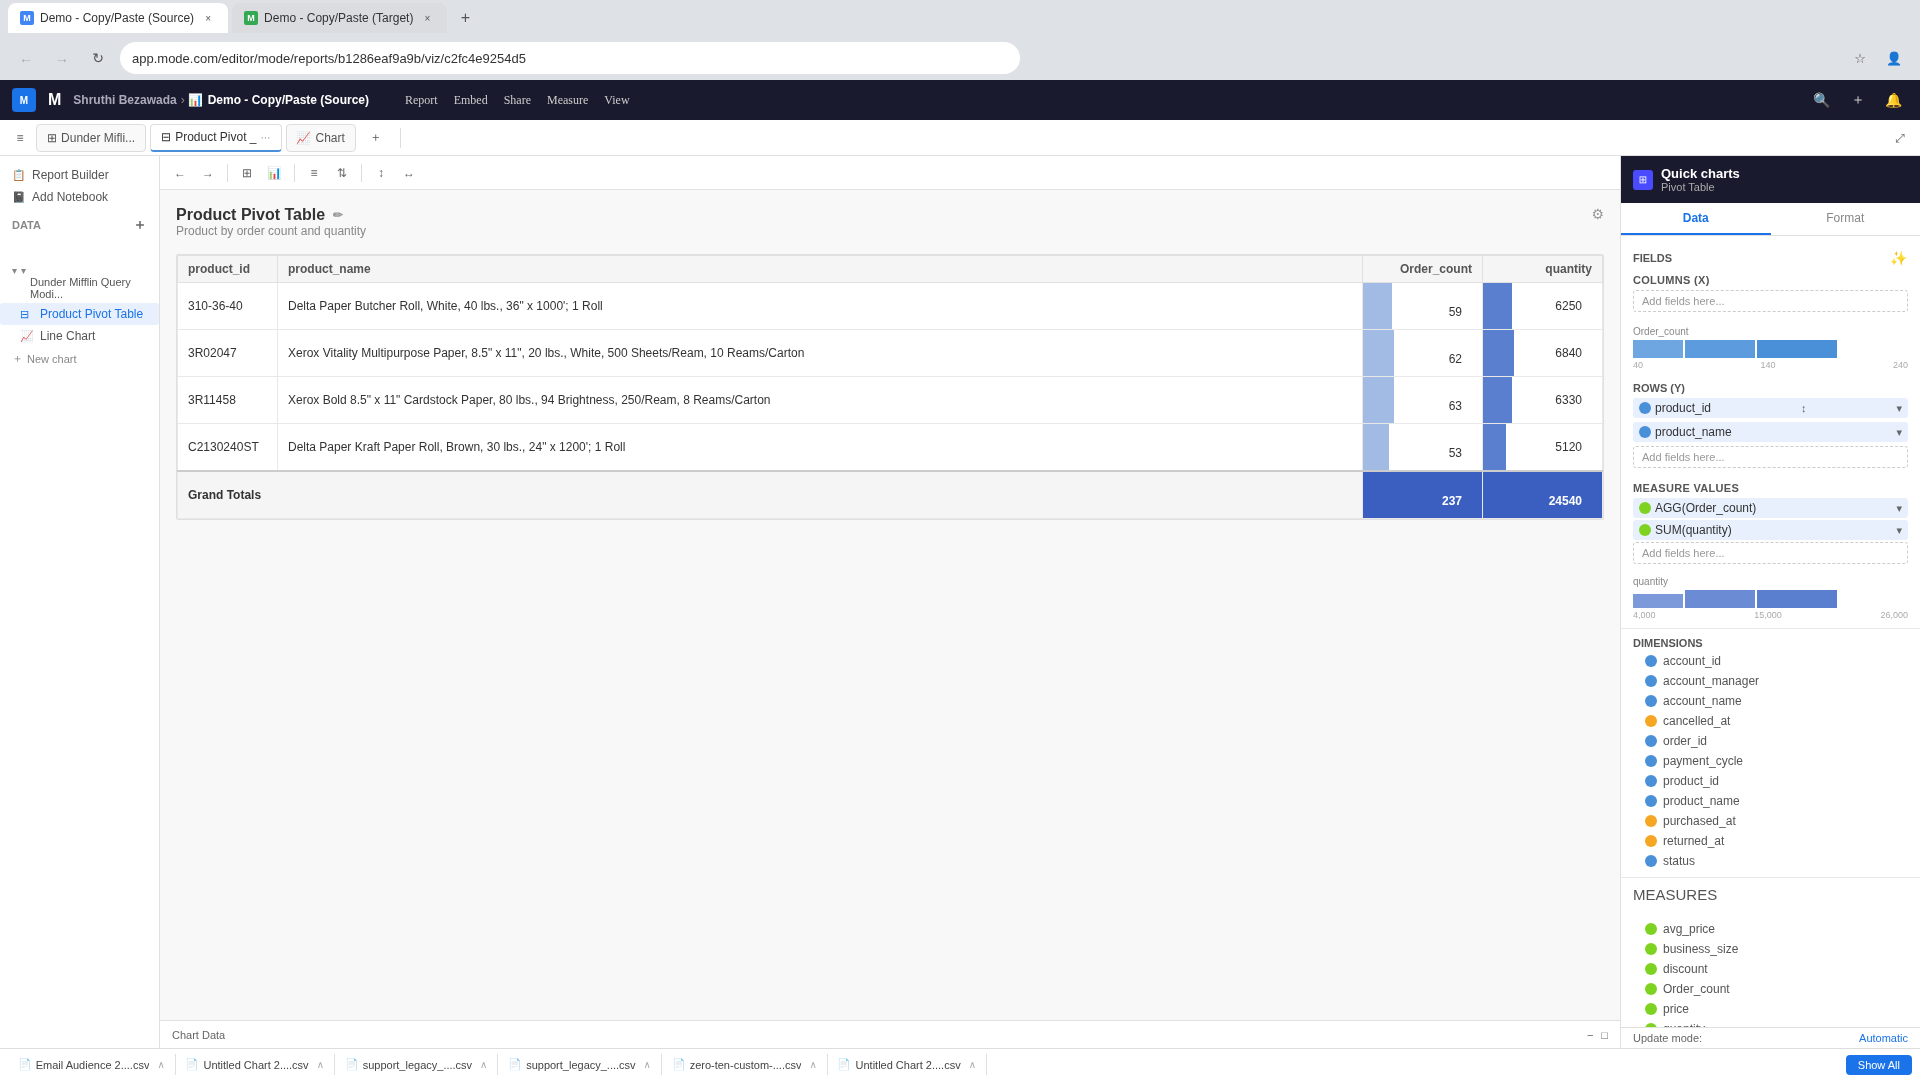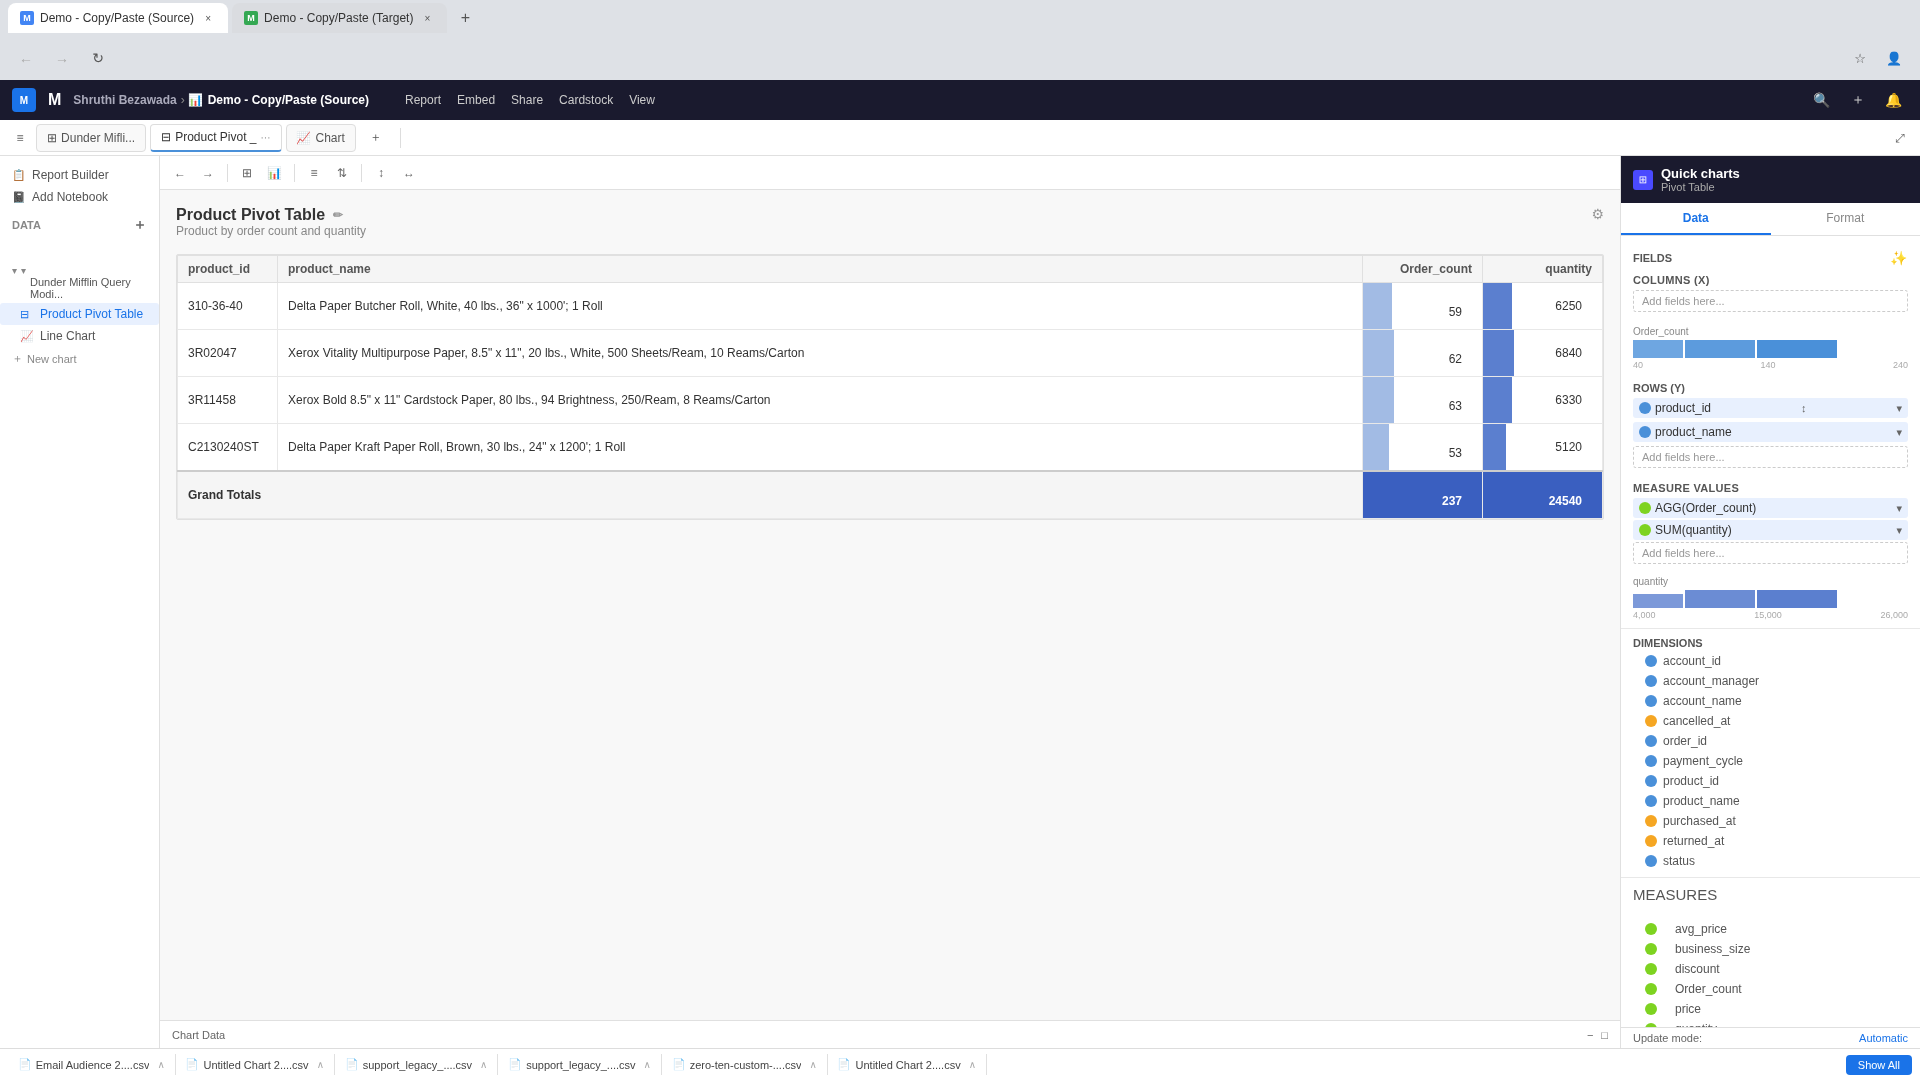--- a/index.html
+++ b/index.html
@@ -24,21 +24,21 @@
     .url-icon { width: 28px; height: 28px; border-radius: 50%; display: flex; align-items: center; justify-content: center; cursor: pointer; color: #555; font-size: 13px; }
 
     
     .app-header { background: #1a1a2e; height: 40px; display: flex; align-items: center; padding: 0 12px; gap: 12px; color: white; }
     .app-logo { width: 24px; height: 24px; background: #fff; border-radius: 4px; display: flex; align-items: center; justify-content: center; font-weight: bold; font-size: 10px; color: #1a1a2e; }
     .app-logo-m { font-size: 16px; font-weight: bold; color: white; }
     .breadcrumb-area { display: flex; align-items: center; gap: 4px; font-size: 12px; color: #ccc; }
     .breadcrumb-sep { color: #888; }
     .breadcrumb-link { color: #aab; text-decoration: none; font-weight: bold; }
     .report-name { color: white; font-weight: 600; }
-    .header-nav { display: flex; gap: 16px; margin-left: 24px; }
+    .header-nav { display: flex; gap: 16px; margin-left: 24px; font-family: Liberation Serif, serif; }
     .header-nav-item { color: #ccc; font-size: 12px; cursor: pointer; }
     .header-right { margin-left: auto; display: flex; gap: 8px; align-items: center; }
     .header-icon { width: 28px; height: 28px; border-radius: 50%; display: flex; align-items: center; justify-content: center; color: #ccc; cursor: pointer; font-size: 14px; }
 
     
     .sub-header { background: #fff; border-bottom: 1px solid #e0e0e0; height: 36px; display: flex; align-items: center; padding: 0 8px; gap: 4px; }
     .sidebar-toggle { width: 24px; height: 24px; display: flex; align-items: center; justify-content: center; cursor: pointer; border-radius: 3px; color: #666; }
     .tab-pill { display: flex; align-items: center; height: 28px; padding: 0 10px; border-radius: 4px; cursor: pointer; gap: 4px; font-size: 12px; color: #555; border: 1px solid #ddd; background: #f9f9f9; }
     .tab-pill.active { background: #fff; border-bottom: 2px solid #4a90d9; color: #333; }
     .toolbar-sep { width: 1px; height: 20px; background: #ddd; margin: 0 4px; }
@@ -111,21 +111,21 @@
     .panel-field-item .field-down { margin-left: auto; color: #666; font-size: 11px; }
     .field-icon { width: 12px; height: 12px; border-radius: 50%; flex-shrink: 0; }
     .field-icon.blue { background: #4a90d9; }
     .field-icon.orange { background: #f5a623; }
     .field-icon.green { background: #7ed321; }
 
     .dim-list { padding: 0 12px; }
     .dim-item { display: flex; align-items: center; gap: 6px; padding: 3px 0; font-size: 12px; color: #555; cursor: pointer; }
 
     .measure-list { padding: 0 12px; }
-    .measure-item { display: flex; align-items: center; gap: 18px; padding: 3px 0; font-size: 12px; color: #555; cursor: pointer; }
+    .measure-item { display: flex; align-items: center; gap: 6px; padding: 3px 0; font-size: 12px; color: #555; cursor: pointer; }
 
     .rows-section { padding: 6px 12px; }
     .rows-title { font-size: 11px; font-weight: 600; color: #555; margin-bottom: 4px; text-transform: uppercase; }
     .rows-fields { display: flex; flex-direction: column; gap: 2px; }
 
     .update-mode { padding: 4px 12px; font-size: 11px; color: #666; display: flex; align-items: center; justify-content: space-between; border-top: 1px solid #e0e0e0; margin-top: auto; }
     .update-mode-val { color: #1a73e8; cursor: pointer; }
 
     
     .bottom-bar { background: #fff; border-top: 1px solid #ddd; height: 32px; display: flex; align-items: center; padding: 0 8px; gap: 0; overflow: hidden; }
@@ -158,40 +158,43 @@
     <span>Demo - Copy/Paste (Target)</span>
     <div class="tab-close">×</div>
   </div>
   <div class="new-tab-btn">+</div>
 </div>
 
 <div class="address-bar">
   <div class="nav-btn disabled">←</div>
   <div class="nav-btn disabled">→</div>
   <div class="nav-btn">↻</div>
+  <div class="url-bar">
+    <span>app.mode.com/editor/mode/reports/b1286eaf9a9b/viz/c2fc4e9254d5</span>
+  </div>
   <div class="url-bar-icons">
     <div class="url-icon">☆</div>
     <div class="url-icon">👤</div>
   </div>
 </div>
 
 <div class="app-header">
   <div class="app-logo" style="background:#1a73e8; color:white; font-size:10px; font-weight:bold;">M</div>
   <span class="app-logo-m">M</span>
   <div class="breadcrumb-area">
     <span class="breadcrumb-link">Shruthi Bezawada</span>
     <span class="breadcrumb-sep">›</span>
     <span>📊</span>
     <span class="report-name">Demo - Copy/Paste (Source)</span>
   </div>
   <div class="header-nav">
     <span class="header-nav-item">Report</span>
     <span class="header-nav-item">Embed</span>
     <span class="header-nav-item">Share</span>
-    <span class="header-nav-item">Cardstock</span>
+    <span class="header-nav-item">Measure</span>
     <span class="header-nav-item">View</span>
   </div>
   <div class="header-right">
     <div class="header-icon">🔍</div>
     <div class="header-icon">＋</div>
     <div class="header-icon">🔔</div>
   </div>
 </div>
 
 <div class="sub-header">

